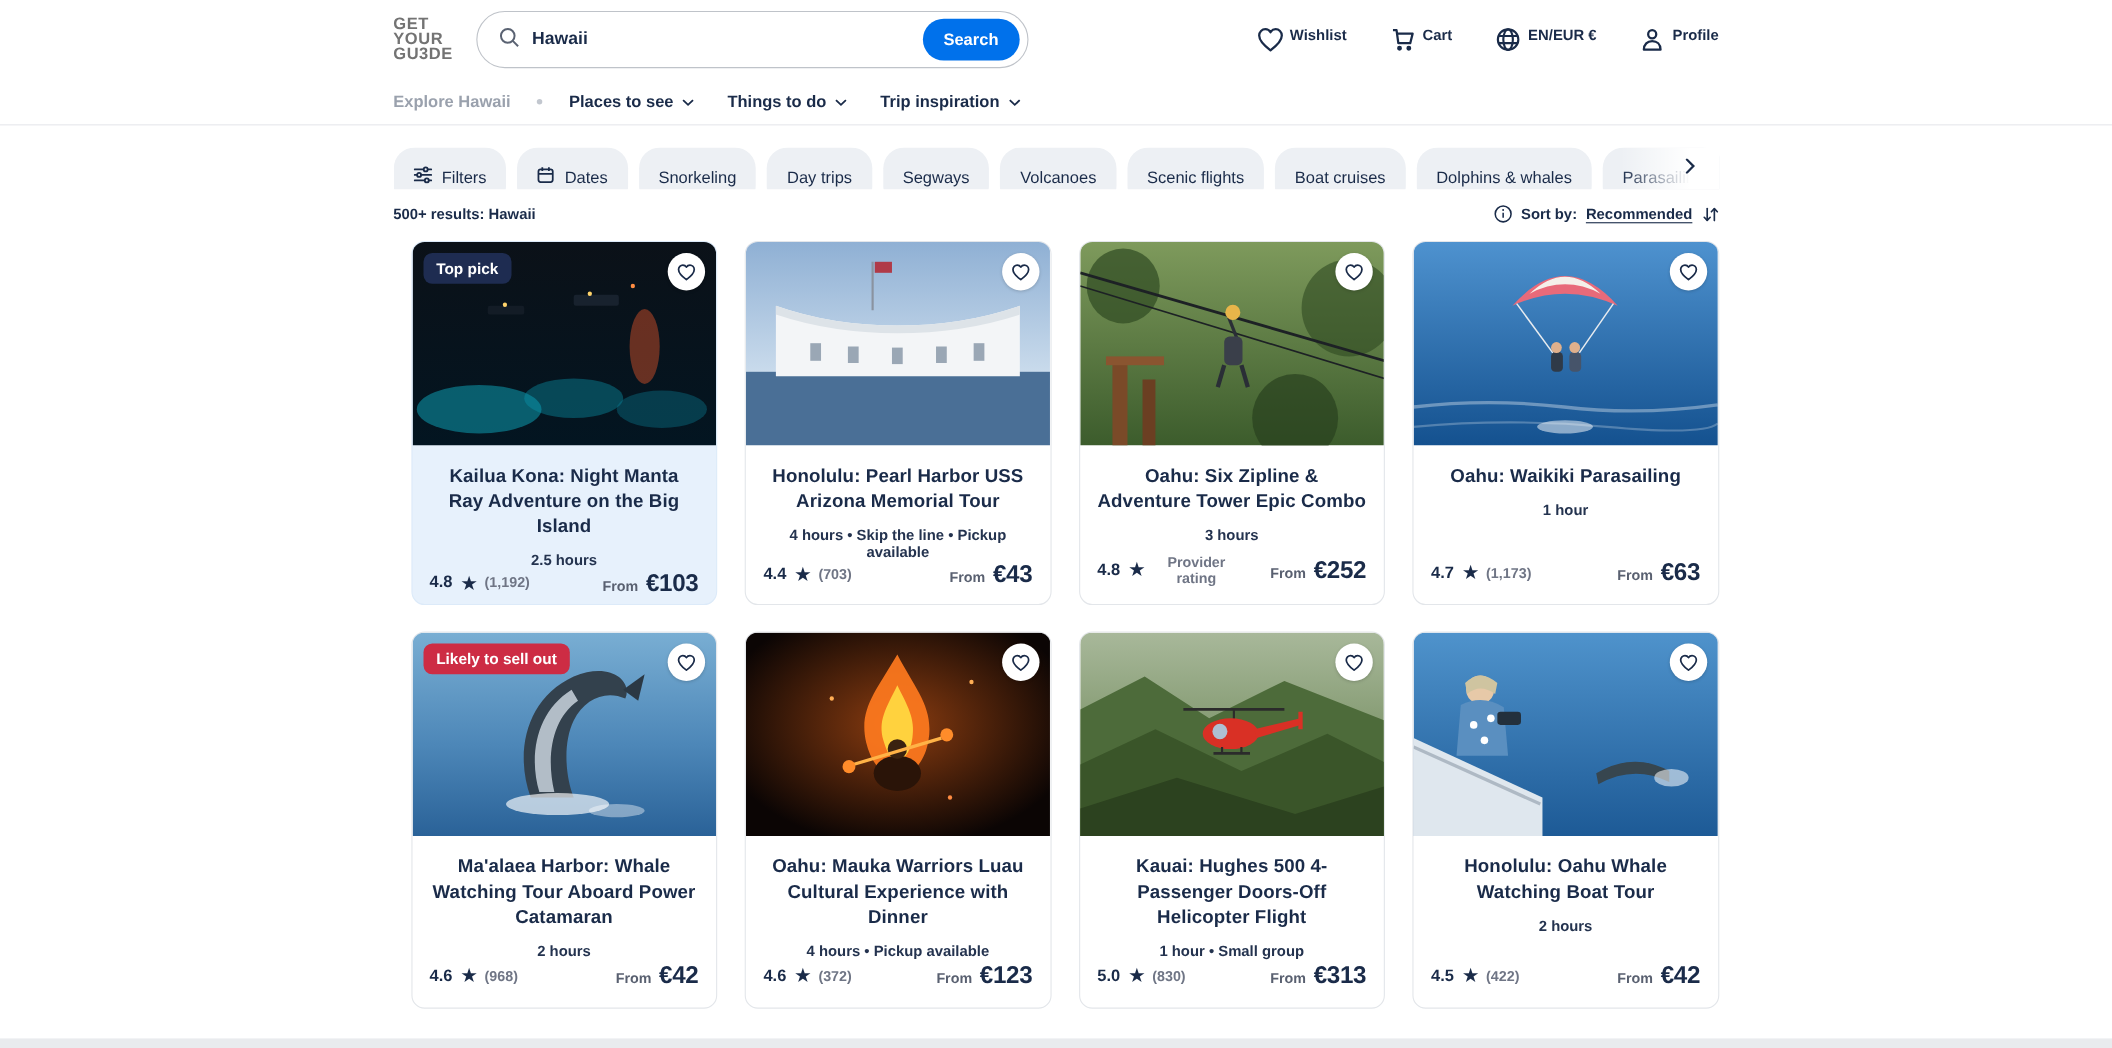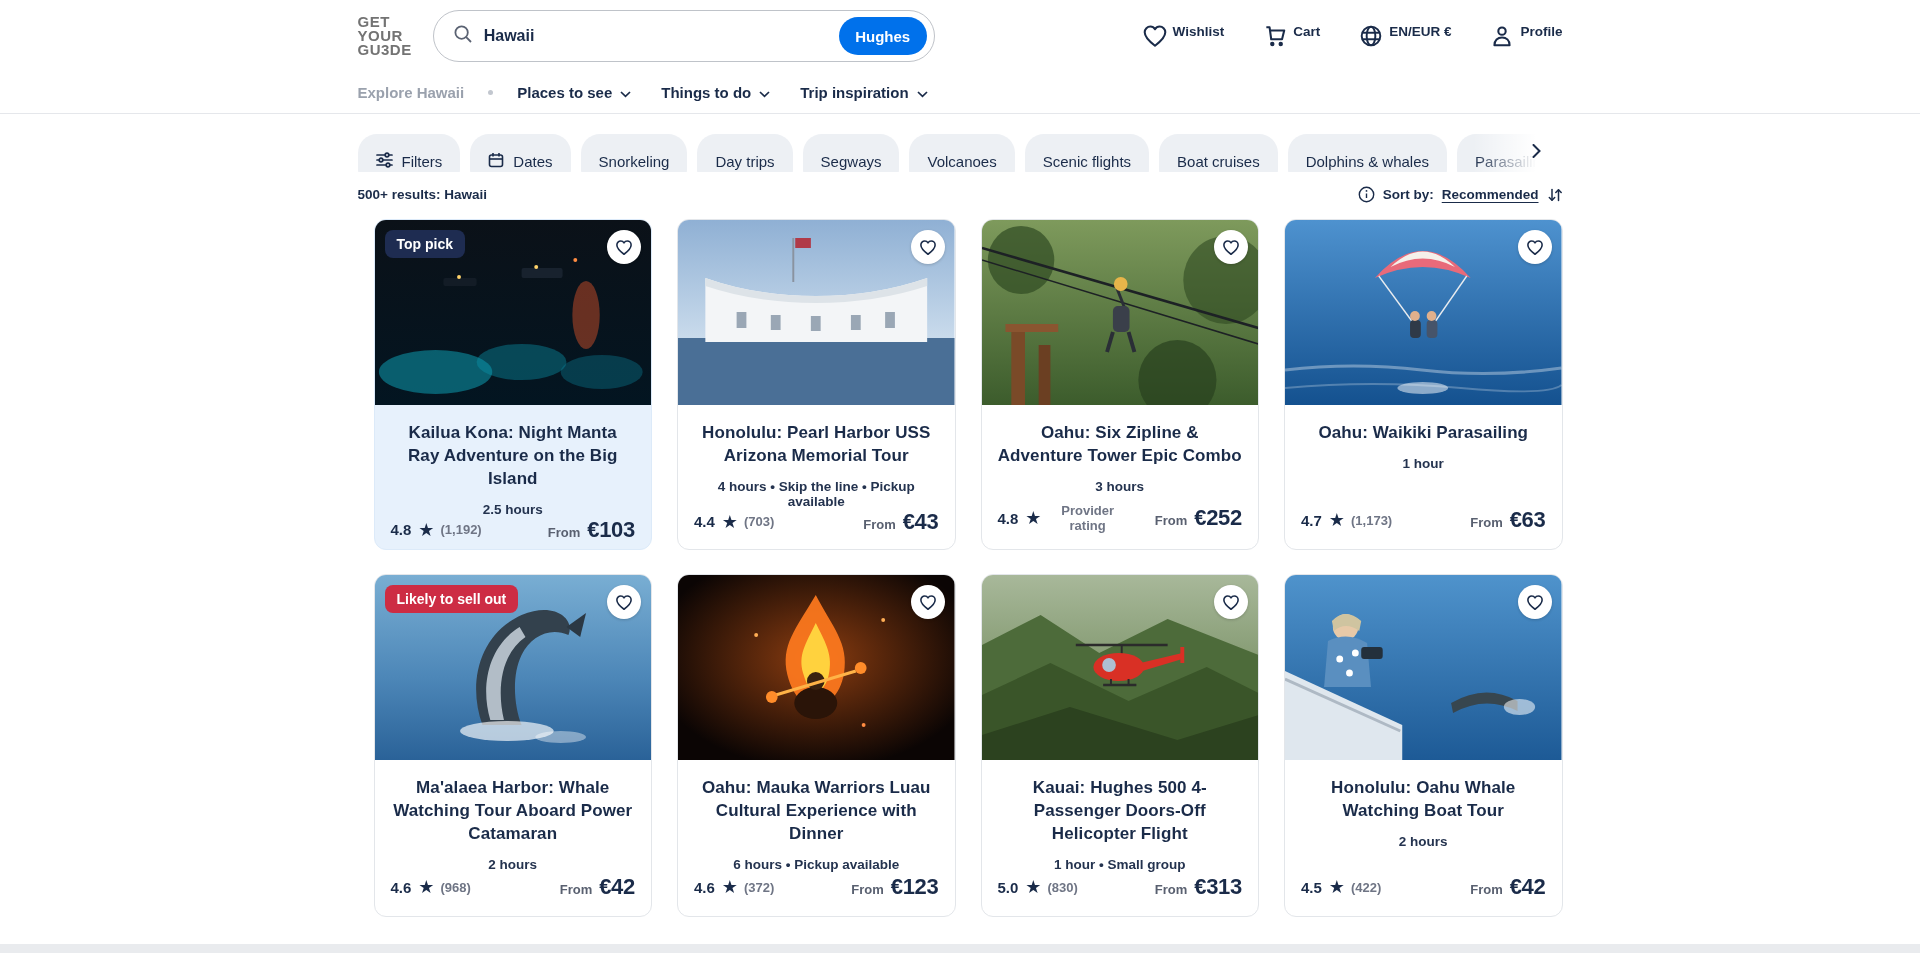--- a/index.html
+++ b/index.html
@@ -86,21 +86,21 @@
       </div>
 
       <div class="searchbar">
         <span>
           <svg width="20" height="20" viewBox="0 0 20 20" fill="none" stroke="#5A6272" stroke-width="1.8">
             <circle cx="8.6" cy="8.6" r="6.2"></circle>
               <line x1="13.2" y1="13.2" x2="18" y2="18"></line>
           </svg>
         </span>
         <input type="text" value="Hawaii" style="">
-        <button class="search-btn">Hughes</button>
+        <button class="search-btn">Search</button>
       </div>
 
       <div class="actions">
         <button class="action">
           <span class="aicon">
             <svg width="26" height="24" viewBox="0 0 24 22" fill="none" stroke="#1A2B49" stroke-width="1.9" stroke-linejoin="round">
               <path d="M12 20 C6 15.5 2.5 11.8 2.5 7.6 C2.5 4.6 4.9 2.3 7.7 2.3 C9.5 2.3 11.1 3.3 12 4.8 C12.9 3.3 14.5 2.3 16.3 2.3 C19.1 2.3 21.5 4.6 21.5 7.6 C21.5 11.8 18 15.5 12 20 Z"></path>
             </svg>
           </span>
           <span class="alabel">Wishlist</span>
@@ -492,21 +492,21 @@
               <circle cx="190" cy="150" r="2" fill="#ff8c42"></circle>
           </svg>
           <button class="heart-btn">
             <svg width="18" height="17" viewBox="0 0 24 22" fill="none" stroke="#1A2B49" stroke-width="2.1" stroke-linejoin="round">
                 <path d="M12 20 C6 15.5 2.5 11.8 2.5 7.6 C2.5 4.6 4.9 2.3 7.7 2.3 C9.5 2.3 11.1 3.3 12 4.8 C12.9 3.3 14.5 2.3 16.3 2.3 C19.1 2.3 21.5 4.6 21.5 7.6 C21.5 11.8 18 15.5 12 20 Z"></path>
               </svg>
           </button>
         </div>
         <div class="card-body">
           <div class="card-title">Oahu: Mauka Warriors Luau Cultural Experience with Dinner</div>
-          <div class="card-meta">6 hours • Pickup available</div>
+          <div class="card-meta">4 hours • Pickup available</div>
           <div class="card-rating-row">
             <span class="rating-val">4.6</span>
             <span class="star-icon">★</span>
             <span class="reviews">(372)</span>
             <span class="price-group">
               <span class="from">From</span>
               <span class="price">€123</span>
             </span>
           </div>
         </div>

